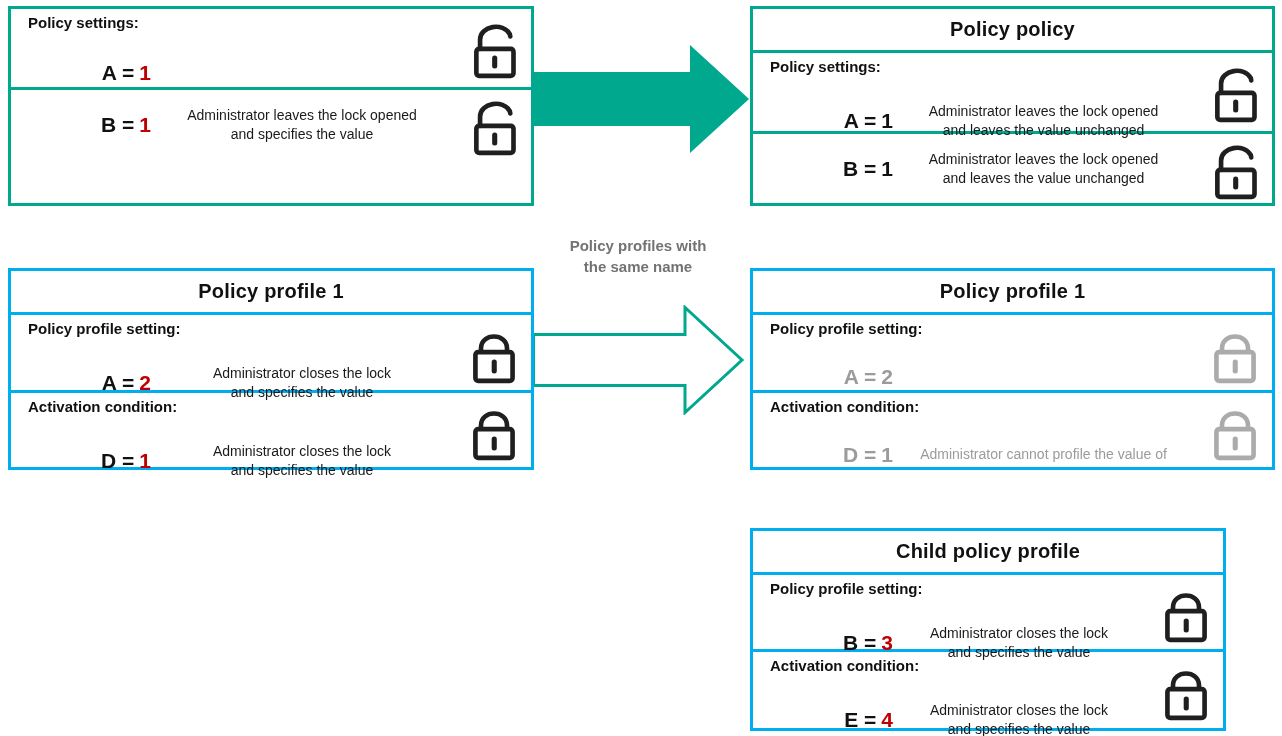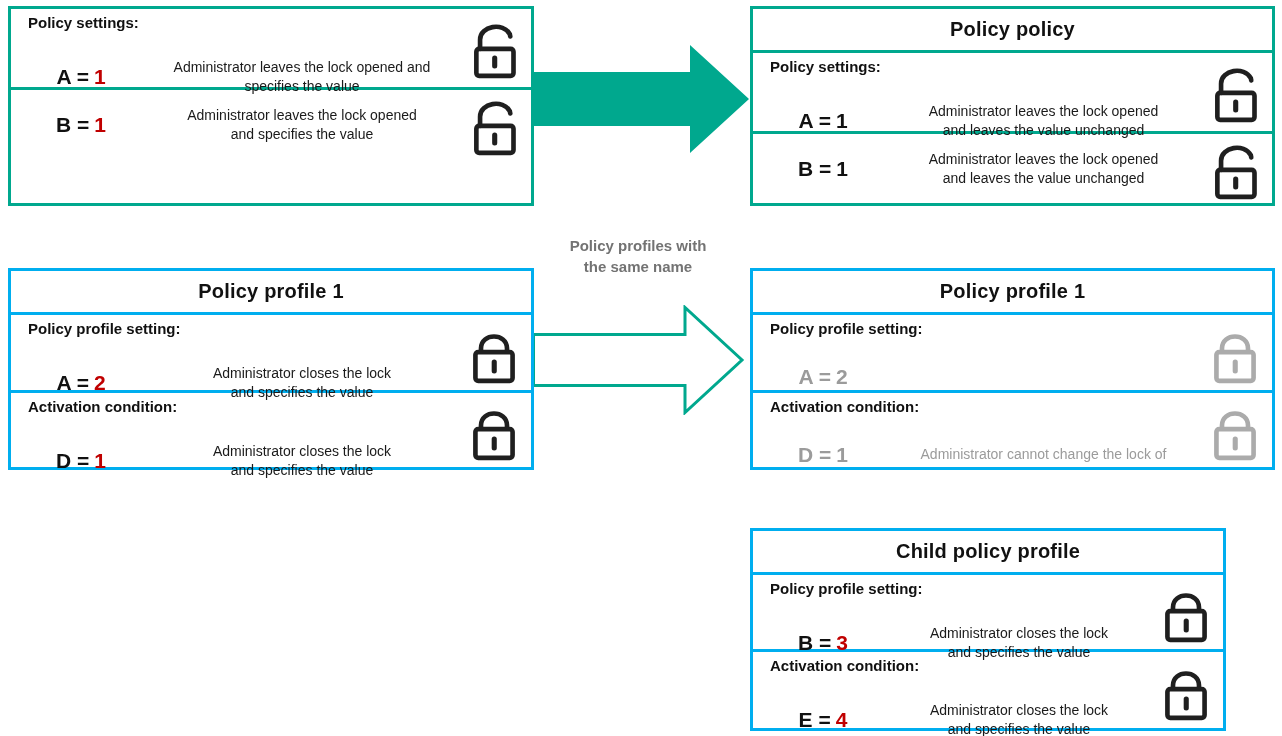--- a/index.html
+++ b/index.html
@@ -11,21 +11,21 @@
   .block.green{border-color:#00A88E;--bc:#00A88E;}
   .block.blue{border-color:#00AEEF;--bc:#00AEEF;}
   .block-title{box-sizing:border-box;height:44px;border-bottom:3px solid var(--bc);
                display:flex;align-items:center;justify-content:center;
                font-size:20px;font-weight:bold;letter-spacing:.2px;}
   .row{position:relative;box-sizing:border-box;display:flex;flex-direction:column;gap:26px;}
   .row.sep{border-bottom:3px solid var(--bc);}
   .row-label{font-size:15px;font-weight:bold;padding:5px 0 0 17px;line-height:18px;}
   .row-label:empty{display:none;}
   .row-body{flex:1;display:flex;align-items:center;padding-right:78px;}
-  .value{width:140px;flex:0 0 140px;text-align:center;font-size:21px;font-weight:bold;white-space:nowrap;}
+  .value{width:140px;flex:0 0 140px;text-align:right;font-size:21px;font-weight:bold;white-space:nowrap;}
   .value .lhs{margin-right:5px;}
   .value[data-state="gray"]{color:#9B9B9B;}
   .value[data-state="red"] .num{color:#C00000;}
   .desc{flex:1;text-align:center;font-size:14px;line-height:19px;color:#1a1a1a;}
   .desc[data-state="gray"]{color:#9B9B9B;}
   .desc div{white-space:nowrap;}
   .desc div:empty{display:none;}
 
   
   .lock{position:absolute;right:11px;top:50%;transform:translateY(-50%);
@@ -77,24 +77,20 @@
 
 <div class="stage">
 
   <div class="block green" id="parent-policy">
     <div class="row sep r1">
       <div class="row-label">Policy settings:</div>
       <div class="row-body">
         <div class="value" data-state="red">
           <span class="lhs">A =</span><span class="num">1</span>
         </div>
-        <div class="desc" data-state="plain">
-          <div>Administrator leaves the lock opened and</div>
-          <div>specifies the value</div>
-        </div>
       </div>
       <div class="lock" data-lock="open-black">
         <svg class="svg-open" viewBox="0 0 56 68">
             <use href="#lock-open-shape"></use>
           </svg>
 
       </div>
     </div>
     <div class="row r2">
 
@@ -224,21 +220,21 @@
           </svg>
       </div>
     </div>
     <div class="row r2">
       <div class="row-label">Activation condition:</div>
       <div class="row-body">
         <div class="value" data-state="gray">
           <span class="lhs">D =</span><span class="num">1</span>
         </div>
         <div class="desc" data-state="gray">
-          <div>Administrator cannot change the lock of</div>
+          <div>Administrator cannot profile the value of</div>
         </div>
       </div>
       <div class="lock" data-lock="closed-gray">
 
         <svg class="svg-closed" viewBox="0 0 56 68">
             <use href="#lock-closed-shape"></use>
           </svg>
       </div>
     </div>
   </div>

